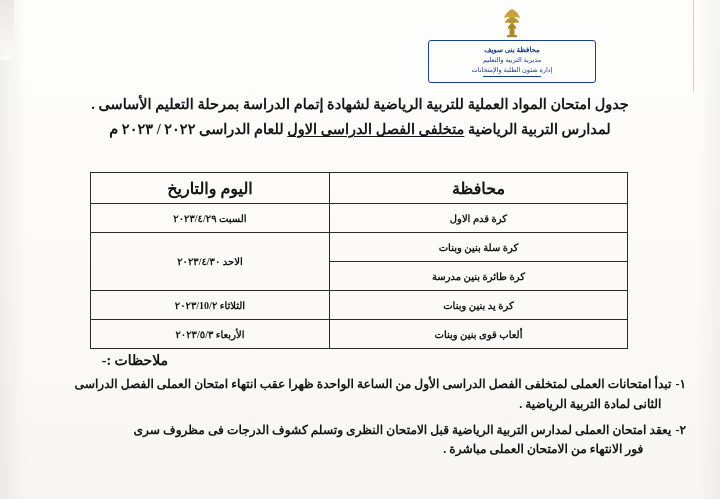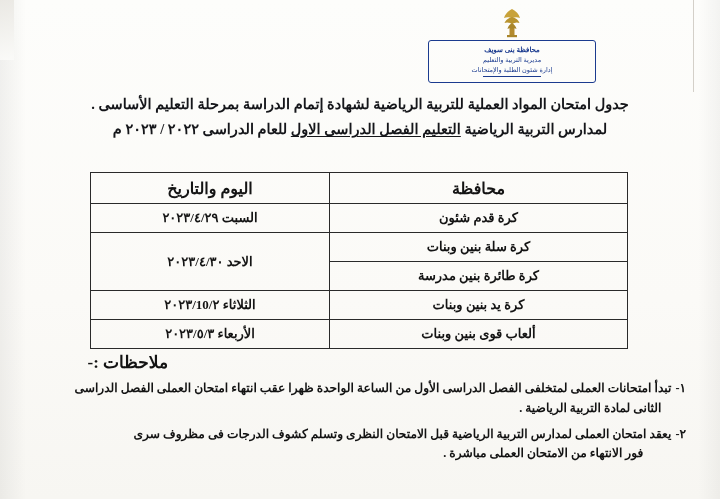--- a/index.html
+++ b/index.html
@@ -121,21 +121,21 @@
     border-collapse: collapse;
     width: 100%;
     table-layout: fixed;
   }
   table.sched td, table.sched th {
     border: 1.3px solid #2a2a2a;
     height: 26px;
     text-align: center;
     vertical-align: middle;
     font-family: "Liberation Serif", serif;
-    font-size: 13px;
+    font-size: 10px;
     font-weight: bold;
     color: #141414;
     padding: 1px 4px;
   }
   table.sched th {
     height: 28px;
     font-size: 16px;
   }
   col.c-shoba { width: 55.5%; }
   col.c-date  { width: 44.5%; }
@@ -144,21 +144,21 @@
   .notes {
     position: absolute;
     right: 34px;
     left: 28px;
     top: 352px;
     direction: rtl;
     color: #131313;
   }
   .notes-head {
     font-family: "Liberation Serif", serif;
-    font-size: 17px;
+    font-size: 14px;
     font-weight: bold;
     text-align: right;
     padding-right: 518px;
     letter-spacing: 0;
     white-space: nowrap;
   }
   .note-item {
     display: flex;
     align-items: flex-start;
     gap: 4px;
@@ -205,40 +205,40 @@
       <div class="lh-line">مديرية التربية والتعليم</div>
       <div class="lh-line">إدارة شئون الطلبة والإمتحانات</div>
       <div class="lh-underline"></div>
     </div>
   </div>
 
   <div class="title-block">
     <div class="title-line">جدول امتحان المواد العملية للتربية الرياضية لشهادة إتمام الدراسة بمرحلة التعليم الأساسى .</div>
     <div class="title-line">
       <span>لمدارس التربية الرياضية</span>
-      <span class="u-line">التعليم الفصل الدراسى الاول</span>
+      <span class="u-line">متخلفى الفصل الدراسى الاول</span>
       <span>للعام الدراسى ٢٠٢٢ / ٢٠٢٣ م</span>
     </div>
   </div>
 
   <div class="table-wrap">
     <table class="sched">
       <colgroup>
         <col class="c-shoba">
         <col class="c-date">
       </colgroup>
       <thead>
         <tr>
           <th>محافظة</th>
           <th>اليوم والتاريخ</th>
         </tr>
       </thead>
       <tbody>
         <tr>
-          <td>كرة قدم شئون</td>
+          <td>كرة قدم الاول</td>
           <td>السبت ٢٠٢٣/٤/٢٩</td>
         </tr>
         <tr>
           <td>كرة سلة بنين وبنات</td>
           <td rowspan="2">الاحد ٢٠٢٣/٤/٣٠</td>
         </tr>
         <tr>
           <td>كرة طائرة بنين مدرسة</td>
         </tr>
         <tr>

